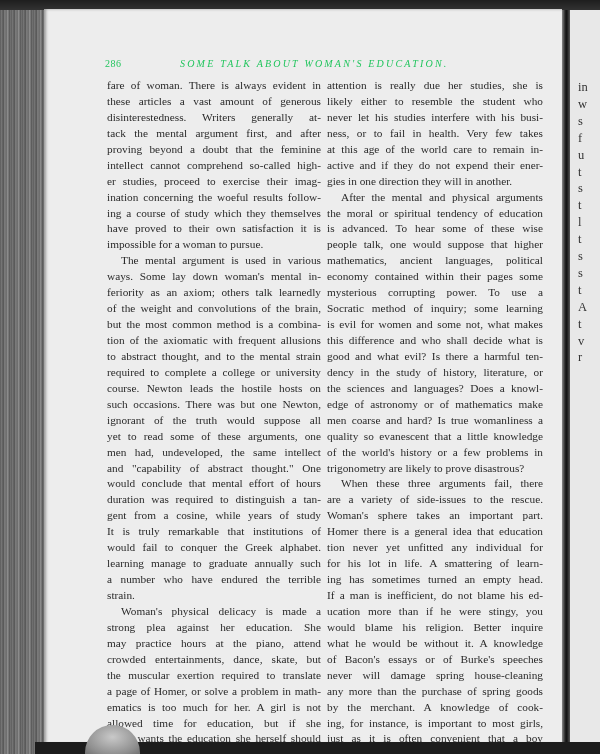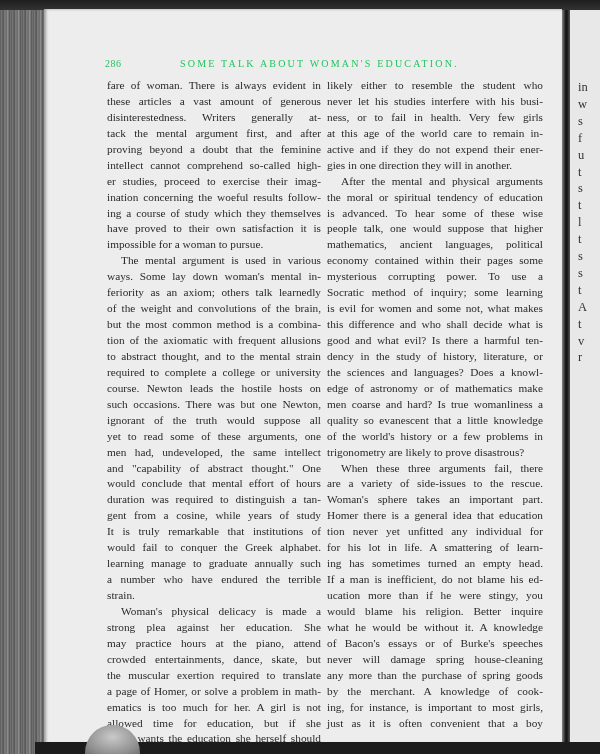--- a/index.html
+++ b/index.html
@@ -43,21 +43,21 @@
       position: absolute; left: 85px; top: 725px; width: 55px; height: 30px;
       border-radius: 28px 28px 0 0;
       background: radial-gradient(ellipse at 50% 40%, #c9c9c9, #8e8e8e 70%, #6e6e6e);
     }
     .running-head {
       position: absolute; left: 105px; top: 58px; width: 360px; height: 16px;
       font-size: 10px; color: #22c55e;
     }
     .page-number { position: absolute; left: 0; top: 0; letter-spacing: 0.5px; }
     .header-title {
-      position: absolute; left: 75px; top: 0; 
+      position: absolute; left: 75px; top: 0; font-style: italic;
       letter-spacing: 2.2px; text-transform: uppercase; white-space: nowrap; text-align: center;
     }
     .column {
       position: absolute; top: 78px; width: 214px;
       font-size: 11.3px; line-height: 15.95px; color: #2a2a2a;
     }
     .col-left { left: 107px; }
     .col-right { left: 327px; width: 216px; }
     .line {
       display: block; height: 15.95px; white-space: nowrap;
@@ -118,23 +118,24 @@
     <span class="line">may practice hours at the piano, attend</span>
     <span class="line">crowded entertainments, dance, skate, but</span>
     <span class="line">the muscular exertion required to translate</span>
     <span class="line">a page of Homer, or solve a problem in math-</span>
     <span class="line">ematics is too much for her.   A girl is not</span>
     <span class="line">allowed time for education, but if she</span>
     <span class="line">really wants the education she herself should</span>
     <span class="line">take the time.  Of course, if she attempts</span>
   </div>
 <div class="column col-right" id="right-col">
+    <span class="line">attention is really due her studies, she is</span>
     <span class="line">likely either to resemble the student who</span>
     <span class="line">never let his studies interfere with his busi-</span>
-    <span class="line">ness, or to fail in health.  Very few girls</span>
+    <span class="line">ness, or to fail in health.  Very few takes</span>
     <span class="line">at this age of the world care to remain in-</span>
     <span class="line">active and if they do not expend their ener-</span>
     <span class="line last">gies in one direction they will in another.</span>
     <span class="line indent">After the mental and physical arguments</span>
     <span class="line">the moral or spiritual tendency of education</span>
     <span class="line">is advanced.  To hear some of these wise</span>
     <span class="line">people talk, one would suppose that higher</span>
     <span class="line">mathematics, ancient languages, political</span>
     <span class="line">economy contained within their pages some</span>
     <span class="line">mysterious corrupting power.  To use a</span>

